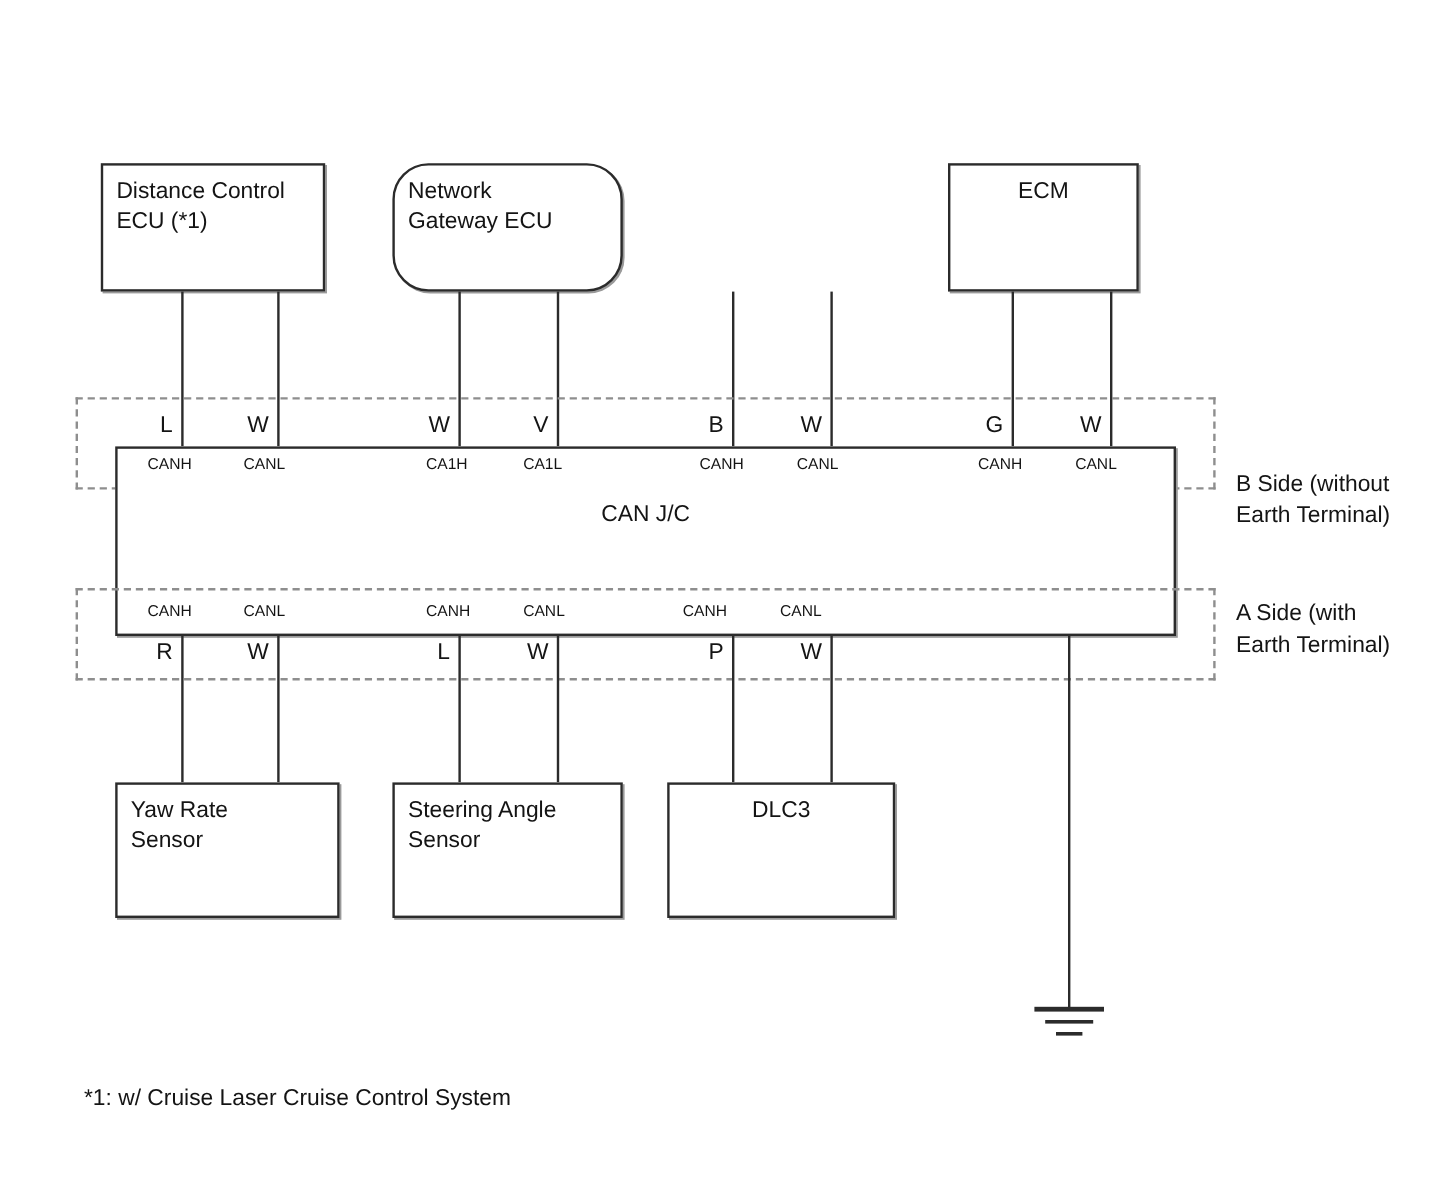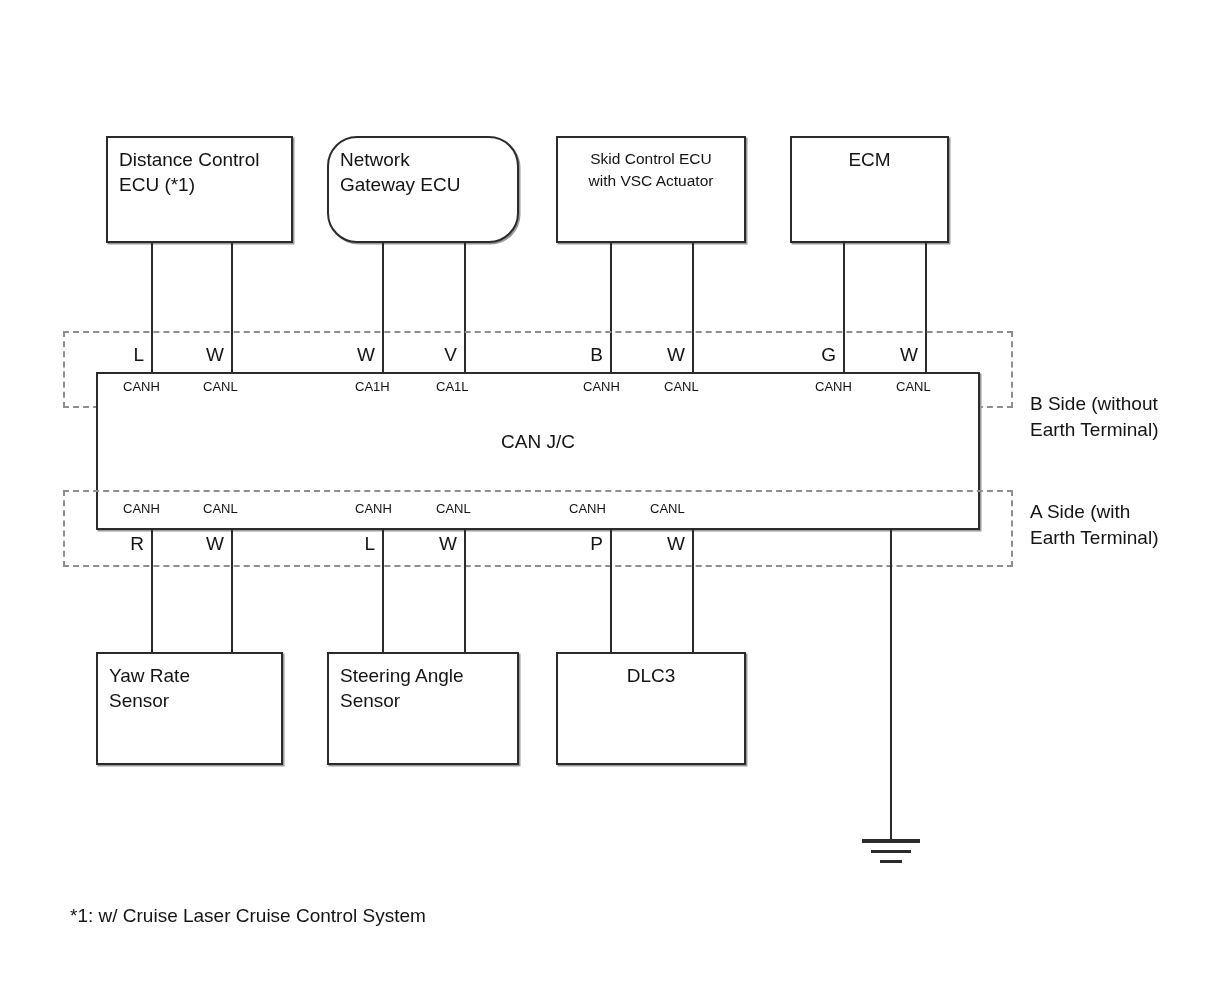--- a/index.html
+++ b/index.html
@@ -115,34 +115,30 @@
     font-size: 19px;
     color: #141414;
     white-space: nowrap;
   }
 </style>
 </head>
 <body>
 
 <div id="diagram-root">
 
-  <div class="unit-box" style="left:106px; top:136px; width:187px; height:107px;">
+  <div class="unit-box" style="left:84px; top:136px; width:187px; height:107px;">
     <div class="unit-label">Distance Control
 ECU (*1)</div>
   </div>
 
   <div class="unit-box" style="left:327px; top:136px; width:192px; height:107px;border-radius:30px;">
     <div class="unit-label">Network
 Gateway ECU</div>
   </div>
 
-  <div class="unit-box" style="left:556px; top:136px; width:190px; height:107px;">
-    <div class="unit-label small centered">Skid Control ECU
-with VSC Actuator</div>
-  </div>
 
   <div class="unit-box" style="left:790px; top:136px; width:159px; height:107px;">
     <div class="unit-label centered">ECM</div>
   </div>
 
   <div class="wire" style="left:151px; top:243px; height:129px;"></div>
   <div class="wire" style="left:231px; top:243px; height:129px;"></div>
   <div class="wire" style="left:382px; top:243px; height:129px;"></div>
   <div class="wire" style="left:464px; top:243px; height:129px;"></div>
   <div class="wire" style="left:610px; top:243px; height:129px;"></div>
@@ -157,21 +153,21 @@
   <div class="color-label" style="left:106px; top:344px; width:38px;">L</div>
   <div class="color-label" style="left:186px; top:344px; width:38px;">W</div>
   <div class="color-label" style="left:337px; top:344px; width:38px;">W</div>
   <div class="color-label" style="left:419px; top:344px; width:38px;">V</div>
   <div class="color-label" style="left:565px; top:344px; width:38px;">B</div>
   <div class="color-label" style="left:647px; top:344px; width:38px;">W</div>
   <div class="color-label" style="left:798px; top:344px; width:38px;">G</div>
   <div class="color-label" style="left:880px; top:344px; width:38px;">W</div>
 
   <div id="canjc-box" style="left:96px; top:372px; width:884px; height:158px;">
-    <div id="canjc-title" style="top:57px;">CAN J/C</div>
+    <div id="canjc-title" style="top:44px;">CAN J/C</div>
   </div>
 
   <div class="term-label" style="left:123px; top:379px;">CANH</div>
   <div class="term-label" style="left:203px; top:379px;">CANL</div>
   <div class="term-label" style="left:355px; top:379px;">CA1H</div>
   <div class="term-label" style="left:436px; top:379px;">CA1L</div>
   <div class="term-label" style="left:583px; top:379px;">CANH</div>
   <div class="term-label" style="left:664px; top:379px;">CANL</div>
   <div class="term-label" style="left:815px; top:379px;">CANH</div>
   <div class="term-label" style="left:896px; top:379px;">CANL</div>

